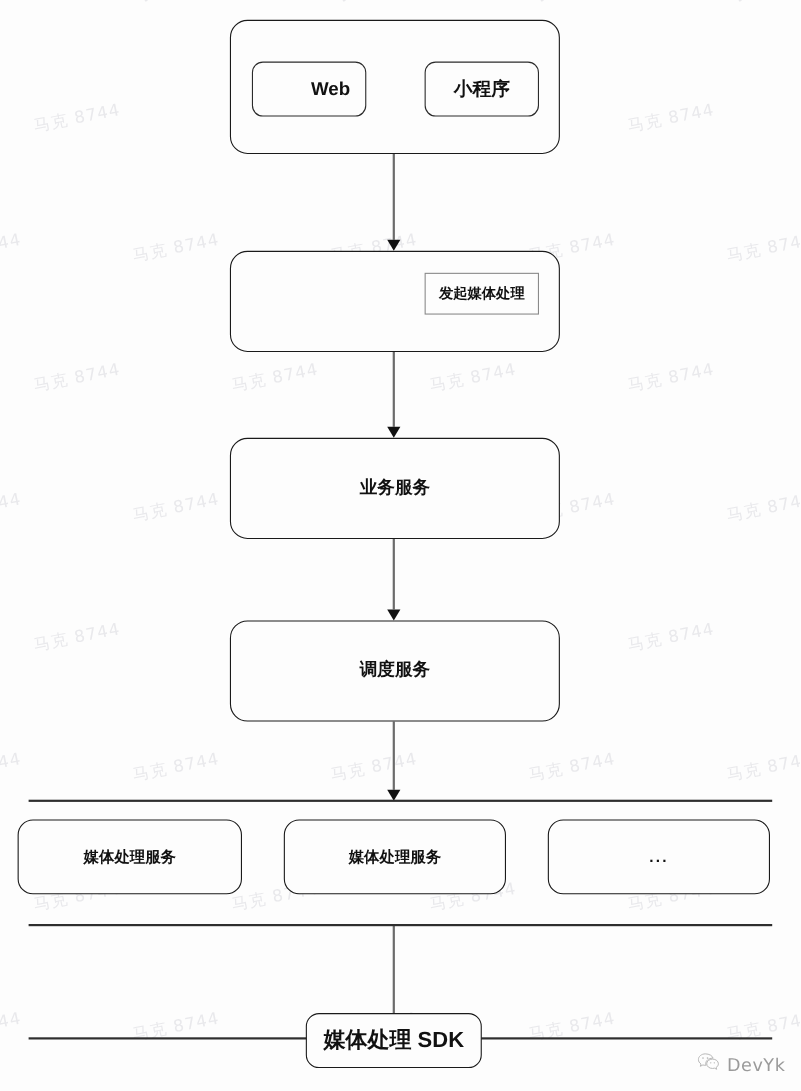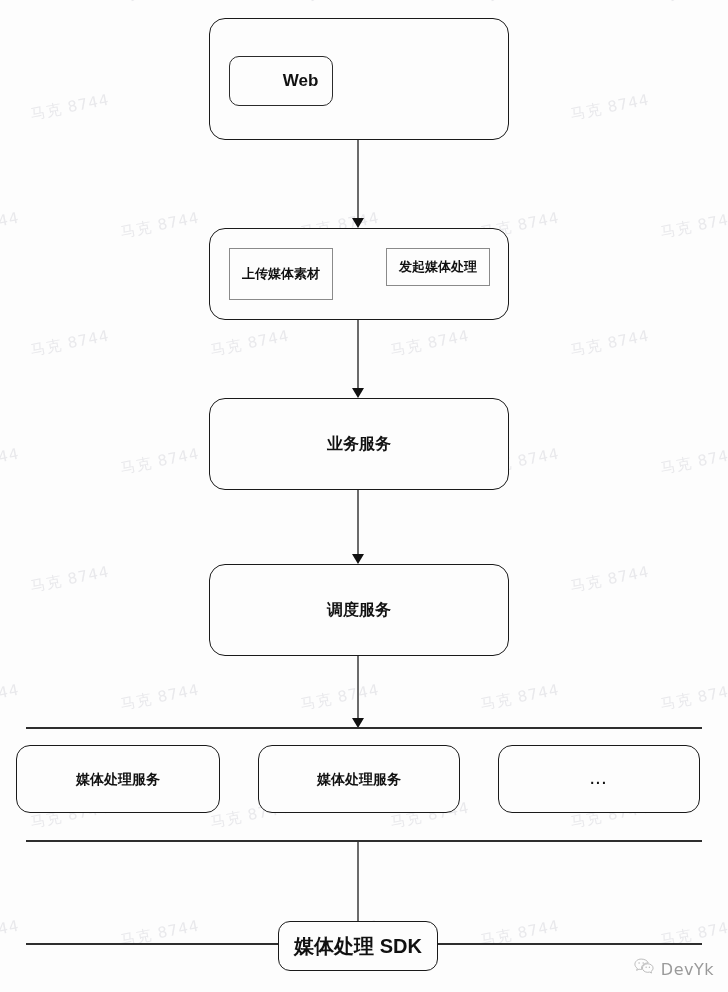--- a/index.html
+++ b/index.html
@@ -173,31 +173,31 @@
       <span class="wm" style="left: 120px; top: 924px; color: rgb(233, 233, 236);">马克 8744</span>
       <span class="wm" style="left: 300px; top: 924px; color: rgb(233, 233, 236);">马克 8744</span>
       <span class="wm" style="left: 480px; top: 924px; color: rgb(233, 233, 236);">马克 8744</span>
       <span class="wm" style="left: 660px; top: 924px; color: rgb(233, 233, 236);">马克 8744</span>
     </div>
 
   <div class="node outer-group" style="left:209px; top:18px; width:300px; height:122px;">
     <div class="node inner-round" style="left:19px; top:37px; width:104px; height:50px; position:absolute;">
       <span class="label" style="font-size:17px;margin-left:39px;">Web</span>
     </div>
+    <div class="node inner-round" style="left:176px; top:37px; width:104px; height:50px; position:absolute;">
+      <span class="label" style="font-size:17px;">小程序</span>
+    </div>
   </div>
 
   <div class="arrow" style="left:352px; top:140px; width:12px; height:88px;">
     <div class="stem" style="height:78px;"></div>
     <div class="head"></div>
   </div>
 
   <div class="node outer-group" style="left:209px; top:228px; width:300px; height:92px;">
-    <div class="node inner-square" style="left:19px; top:19px; width:104px; height:52px; position:absolute;">
-      <span class="label" style="font-size:13px;">上传媒体素材</span>
-    </div>
     <div class="node inner-square" style="left:176px; top:19px; width:104px; height:38px; position:absolute;">
       <span class="label" style="font-size:13px;">发起媒体处理</span>
     </div>
   </div>
 
   <div class="arrow" style="left:352px; top:320px; width:12px; height:78px;">
     <div class="stem" style="height:68px;"></div>
     <div class="head"></div>
   </div>
 

